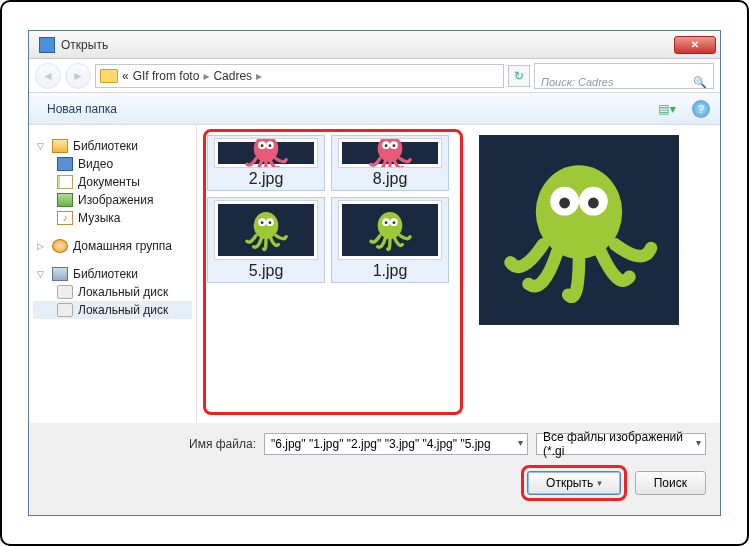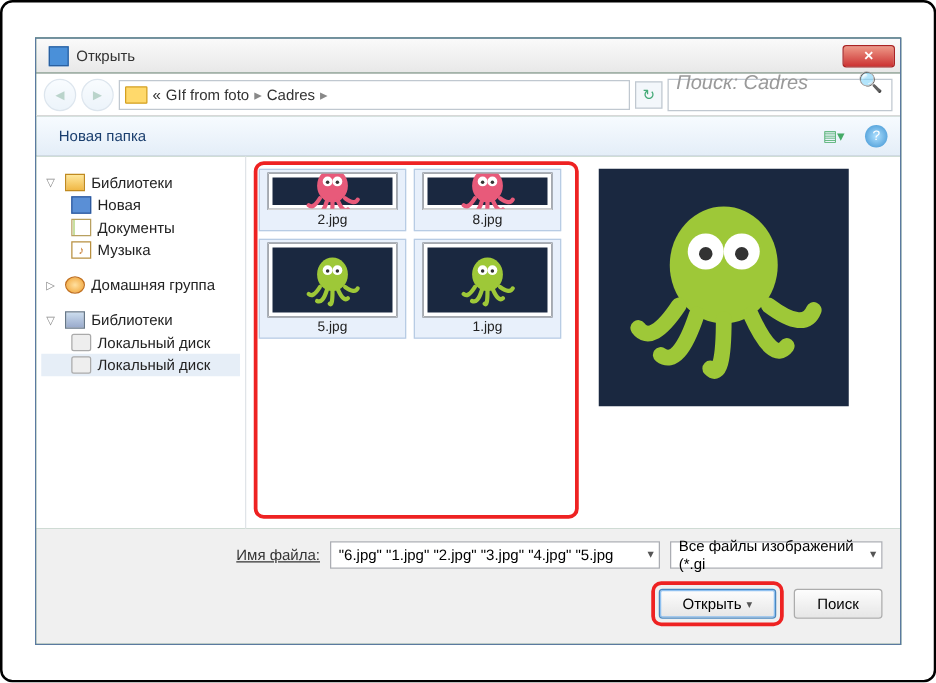--- a/index.html
+++ b/index.html
@@ -1,30 +1,30 @@
 <!DOCTYPE html>
 <html><head>
 <meta charset="utf-8">
 <style>
 * { box-sizing: border-box; margin: 0; padding: 0; font-family: "Segoe UI", Tahoma, sans-serif; }
 body { width: 749px; height: 546px; background: #fff; position: relative; }
 .outer { position: absolute; inset: 0; border: 2px solid #000; border-radius: 10px; padding: 28px 26px; background: #fff; }
-.dialog { width: 100%; height: 100%; border: 1px solid #5a7aa0; background: #14532d; display: flex; flex-direction: column; }
+.dialog { width: 100%; height: 100%; border: 1px solid #5a7aa0; background: #0ea5e9; display: flex; flex-direction: column; }
 .titlebar { height: 28px; background: linear-gradient(#fafafa,#e8e8e8); border-bottom: 1px solid #c8c8c8; display: flex; align-items: center; padding: 0 4px; }
 .titlebar .ticon { width: 16px; height: 16px; margin: 0 6px; background: #4a90d9; border: 1px solid #2a60a0; }
 .titlebar .ttext { font-size: 12px; color: #333; flex: 1; }
 .closebtn { width: 42px; height: 18px; background: linear-gradient(#e98,#c33); border: 1px solid #a22; border-radius: 3px; display: flex; align-items: center; justify-content: center; color: #fff; font-size: 10px; font-weight: bold; }
 .navbar { height: 34px; background: #fff; border-bottom: 1px solid #d8d8d8; display: flex; align-items: center; padding: 0 6px; gap: 4px; }
 .navbtn { width: 26px; height: 26px; border: 1px solid #bcd; border-radius: 50%; background: linear-gradient(#f4faff,#dbeaf7); display: flex; align-items: center; justify-content: center; color: #7a9; font-size: 12px; }
 .navbtn.disabled { opacity: .5; }
 .pathbox { flex: 1; height: 24px; border: 1px solid #c0c8d0; background: #fff; display: flex; align-items: center; padding: 0 4px; font-size: 12px; color: #333; gap: 4px; }
 .pathbox .folder { width: 18px; height: 14px; background: #ffd96b; border: 1px solid #d4a020; border-radius: 1px; }
 .pathbox .sep { color: #888; }
 .refreshbtn { width: 22px; height: 22px; border: 1px solid #c0c8d0; background: #f3f7fb; display: flex; align-items: center; justify-content: center; color: #4a7; font-size: 12px; }
-.searchbox { width: 180px; height: 24px; border: 1px solid #c0c8d0; background: #fff; display: flex; align-items: flex-end; padding: 12px 6px; font-size: 16px; color: #999; font-style: italic; gap: 6px; }
+.searchbox { width: 180px; height: 24px; border: 1px solid #c0c8d0; background: #fff; display: flex; align-items: flex-start; padding: 12px 6px; font-size: 11px; color: #999; font-style: italic; gap: 6px; }
 .searchbox .mag { color: #3a6ea5; font-style: normal; margin-left: auto; }
 .toolbar { height: 32px; background: linear-gradient(#f7fbff,#e4eef8); border-bottom: 1px solid #d0dae4; display: flex; align-items: center; padding: 0 10px; gap: 14px; font-size: 12px; }
 .toolbar .tbtn { color: #1a3e6e; padding: 4px 8px; display: flex; align-items: center; gap: 4px; }
 .toolbar .spacer { flex: 1; }
 .toolbar .iconbtn { width: 22px; height: 20px; border: 1px solid transparent; display: flex; align-items: center; justify-content: center; color: #4a6; }
 .toolbar .help { width: 18px; height: 18px; border-radius: 50%; background: radial-gradient(#aee0ff,#3a90d0); color: #fff; font-size: 11px; display: flex; align-items: center; justify-content: center; }
 .body { flex: 1; display: flex; background: #fff; overflow: hidden; }
 .sidebar { width: 168px; border-right: 1px solid #e0e4e8; padding: 6px 4px; font-size: 12px; overflow: hidden; }
 .tree-group { margin: 6px 0 10px; }
 .tree-head { display: flex; align-items: center; gap: 5px; padding: 2px 4px; color: #222; }
@@ -38,30 +38,30 @@
 .ico-img { background: linear-gradient(#b0e090,#70b050); border: 1px solid #4a8030; }
 .ico-mus { background: #fff; border: 1px solid #b89040; color: #c07020; font-size: 9px; text-align: center; line-height: 12px; }
 .ico-hg { background: radial-gradient(#ffe0a0,#f0a030); border-radius: 50%; border: 1px solid #c07020; }
 .ico-comp { background: linear-gradient(#cde,#9ac); border: 1px solid #678; }
 .ico-disk { background: #eee; border: 1px solid #aaa; border-radius: 2px; }
 .filepane { flex: 1; position: relative; padding: 4px; display: flex; }
 .filegrid { position: relative; padding: 6px; display: flex; flex-wrap: wrap; gap: 6px; align-content: flex-start; width: 270px; }
 .redbox1 { position: absolute; left: 2px; top: 0; width: 260px; height: 286px; border: 3px solid #e22; border-radius: 8px; pointer-events: none; }
 .thumb { width: 118px; display: flex; flex-direction: column; align-items: center; gap: 2px; padding: 2px; background: #e8f0fb; border: 1px solid #b8cce4; }
 .thumb .pic { width: 104px; height: 60px; background: #1a2840; border: 1px solid #d4d4d4; box-shadow: 0 0 0 3px #fff inset; position: relative; overflow: hidden; }
-.thumb .lbl { font-size: 11px; color: #222; }
+.thumb .lbl { font-size: 16px; color: #222; }
 .thumb.half .pic { height: 30px; }
 .octo { position: absolute; inset: 0; display: flex; align-items: center; justify-content: center; }
 .octo.green svg { fill: #9ec838; }
 .octo.pink svg { fill: #e85a7a; }
 .preview { flex: 1; padding: 6px 8px; }
 .preview .big { width: 200px; height: 190px; background: #1a2840; position: relative; overflow: hidden; }
 .footer { padding: 10px 14px 14px; background: #f0f0f0; display: flex; flex-direction: column; gap: 10px; }
 .row { display: flex; align-items: center; gap: 8px; justify-content: flex-end; }
-.row label { font-size: 12px; color: #333; text-decoration: underline; }
+.row label { font-size: 12px; color: #333; }
 .combo { height: 22px; border: 1px solid #abadb3; background: #fff; font-size: 12px; padding: 0 18px 0 6px; display: flex; align-items: center; position: relative; }
 .combo::after { content: "▾"; position: absolute; right: 4px; top: 3px; font-size: 10px; color: #555; }
 .filename { width: 264px; }
 .filter { width: 170px; }
 .btn { height: 24px; padding: 0 18px; border: 1px solid #acacac; background: linear-gradient(#fdfdfd,#e6e6e6); font-size: 12px; border-radius: 3px; display: flex; align-items: center; }
 .btn.primary { border: 1px solid #4a88c0; box-shadow: 0 0 0 1px #8ec0f0 inset; }
 .btn.primary::after { content: " ▾"; font-size: 9px; margin-left: 4px; color: #555; }
 .redbox2 { border: 3px solid #e22; border-radius: 8px; padding: 3px; display: inline-flex; }
 </style>
 </head>
@@ -104,25 +104,29 @@
   <div class="body">
     <div class="sidebar">
       <div class="tree-group">
         <div class="tree-head">
           <span class="exp">▽</span>
           <span class="ico ico-lib"></span>
           <span>Библиотеки</span>
         </div>
         <div class="tree-item">
               <span class="ico ico-vid"></span>
-              <span>Новая</span>
+              <span>Видео</span>
             </div>
         <div class="tree-item">
               <span class="ico ico-doc"></span>
               <span>Документы</span>
+            </div>
+        <div class="tree-item">
+              <span class="ico ico-img"></span>
+              <span>Изображения</span>
             </div>
         <div class="tree-item">
               <span class="ico ico-mus">♪</span>
               <span>Музыка</span>
             </div>
       </div>
       <div class="tree-group">
         <div class="tree-head">
           <span class="exp">▷</span>
           <span class="ico ico-hg"></span>

